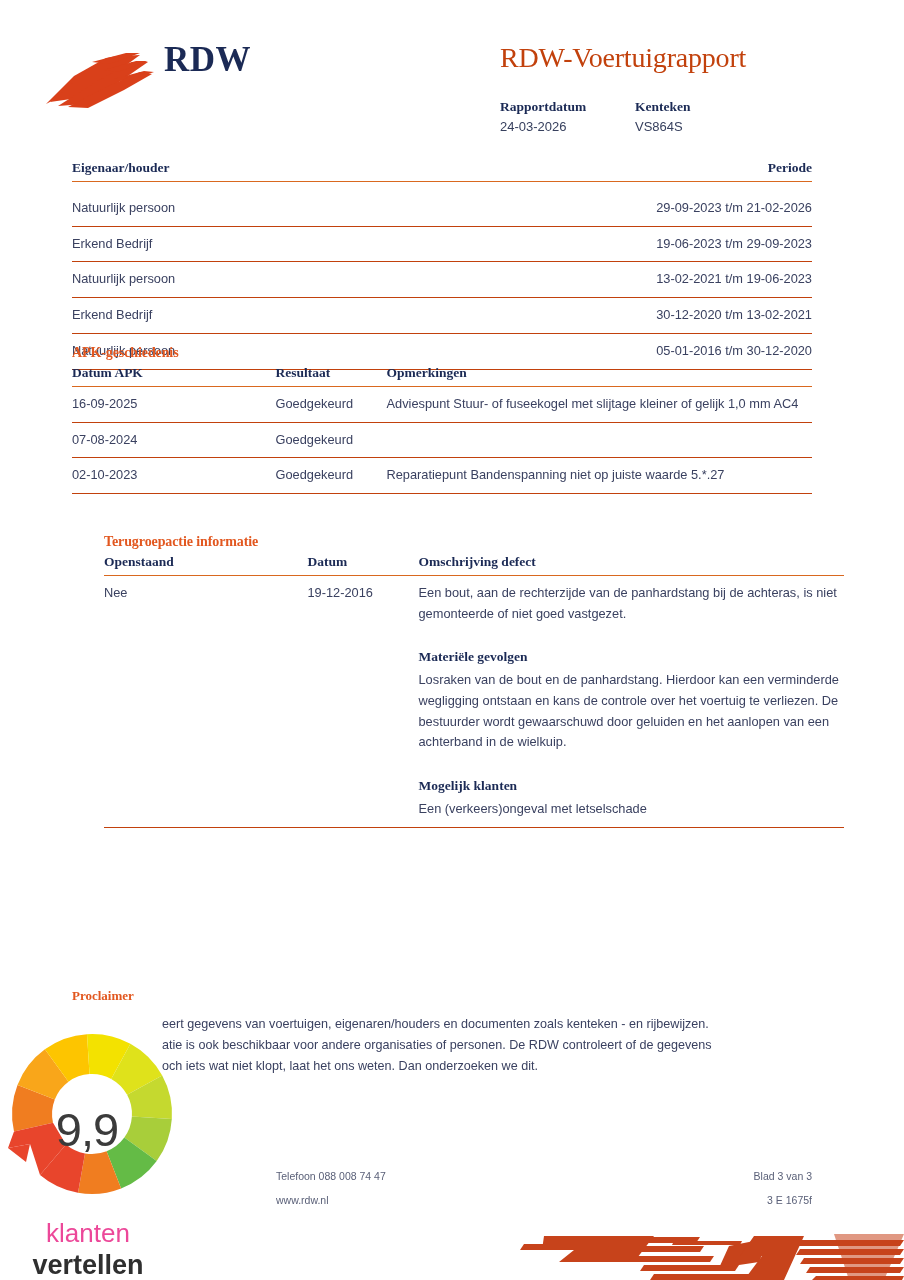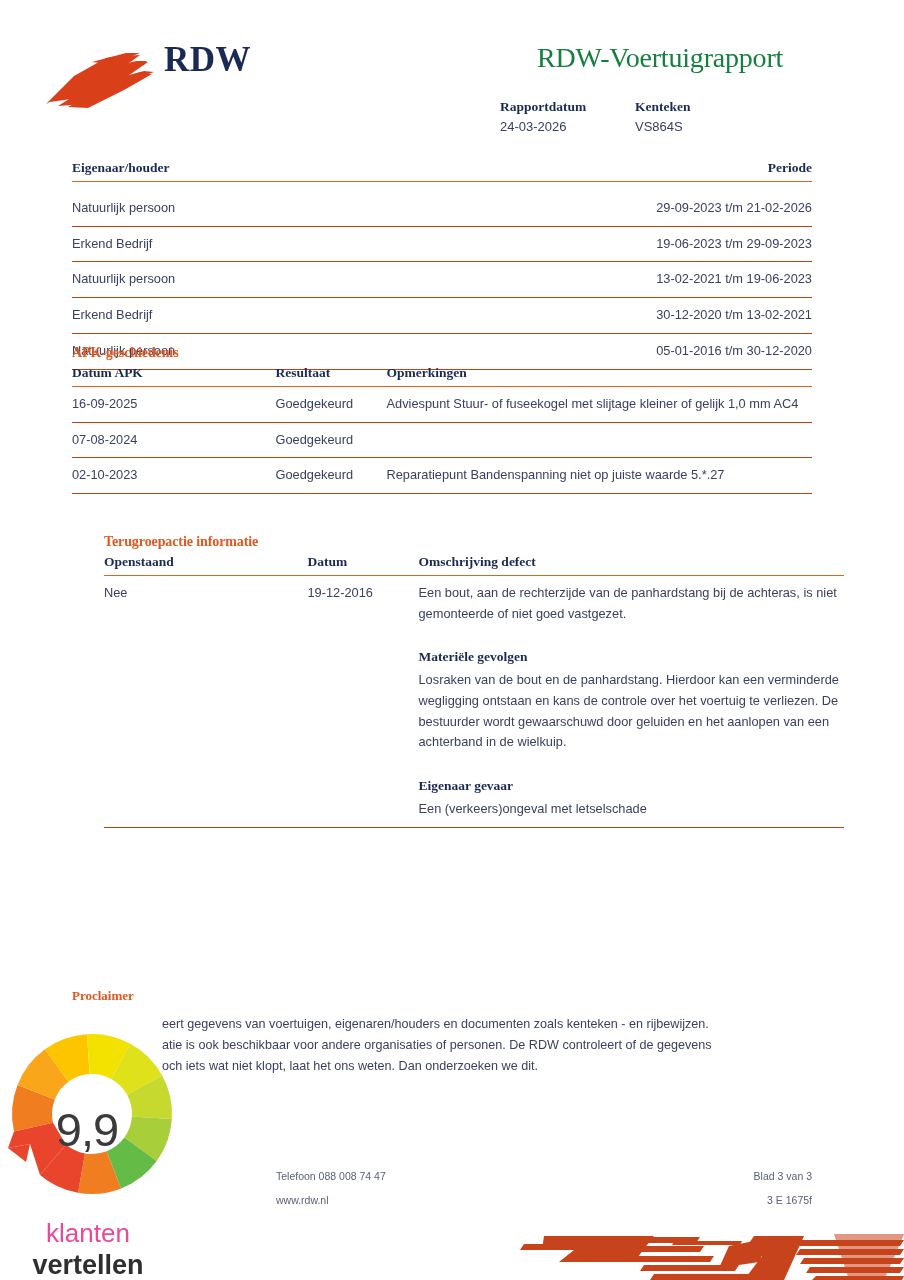--- a/index.html
+++ b/index.html
@@ -38,23 +38,22 @@
     font-size: 35px;
     font-weight: 700;
     color: #1b2a55;
     letter-spacing: 0.5px;
   }
   .doc-title {
     position: absolute;
     left: 500px; top: 42px;
     font-family: "Liberation Serif", serif;
     font-size: 28px;
-    color: #15803d;
+    color: #c2410c;
     letter-spacing: -0.2px;
-    margin-left: 37px;
   }
   .meta-label {
     position: absolute;
     top: 99px;
     font-family: "Liberation Serif", serif;
     font-size: 13.5px;
     font-weight: 700;
     color: #1b2a55;
   }
   .meta-value {
@@ -294,21 +293,21 @@
       <tbody>
         <tr>
           <td>Nee</td>
           <td>19-12-2016</td>
           <td>
             <p class="detail-body">Een bout, aan de rechterzijde van de panhardstang bij de achteras, is niet gemonteerde of niet goed vastgezet.</p>
             <div class="spacer-22"></div>
             <div class="detail-head">Materiële gevolgen</div>
             <p class="detail-body">Losraken van de bout en de panhardstang. Hierdoor kan een verminderde wegligging ontstaan en kans de controle over het voertuig te verliezen. De  bestuurder wordt gewaarschuwd door geluiden en het  aanlopen van een achterband in de wielkuip.</p>
             <div class="spacer-22"></div>
-            <div class="detail-head">Eigenaar gevaar</div>
+            <div class="detail-head">Mogelijk klanten</div>
             <p class="detail-body">Een (verkeers)ongeval met letselschade</p>
           </td>
         </tr>
       </tbody>
     </table>
   </div>
 
   <div class="section" style="top: 988px;">
     <div class="proclaimer-title">Proclaimer</div>
     <div class="proclaimer-body">

